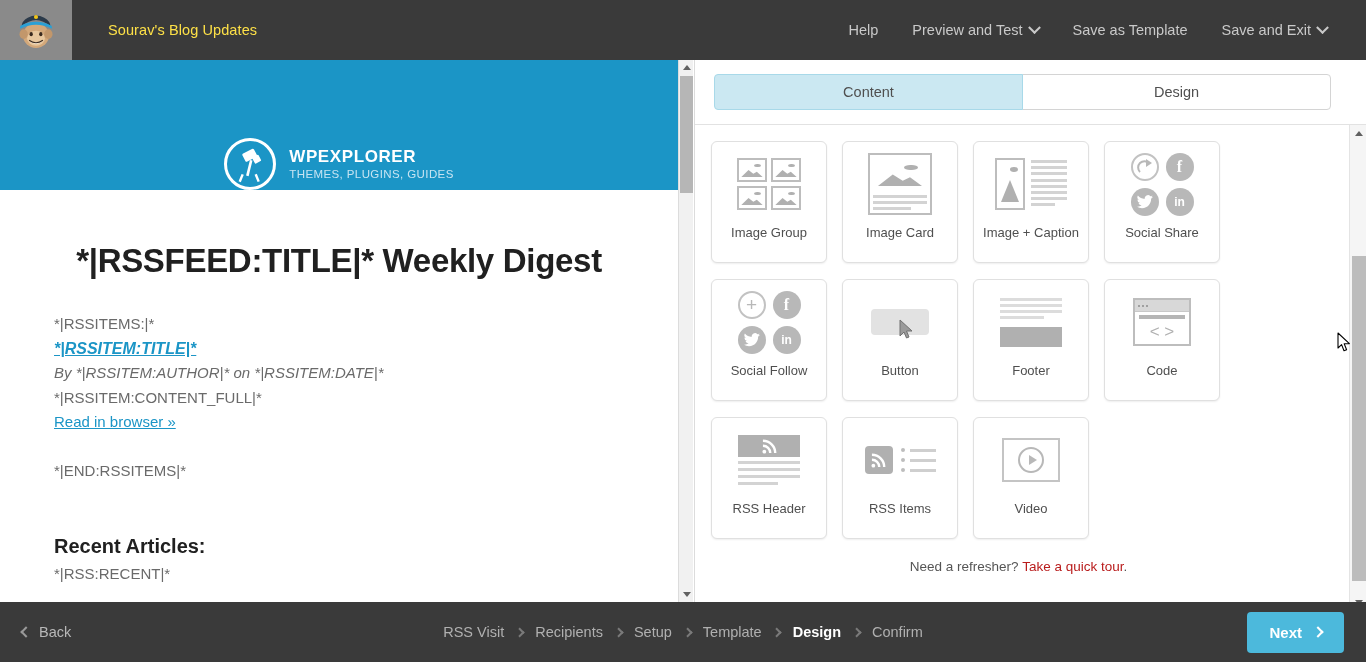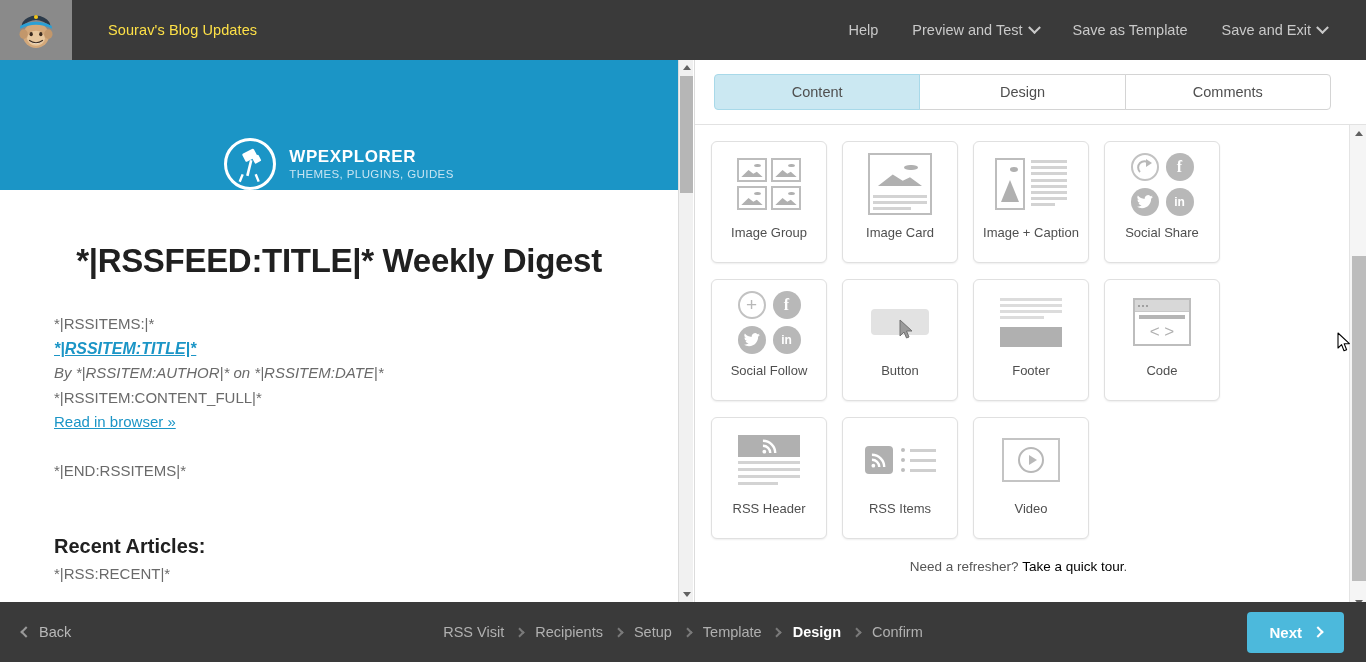--- a/index.html
+++ b/index.html
@@ -386,21 +386,21 @@
   .bullet-dot { width: 4px; height: 4px; border-radius: 50%; background: #bdbdbd; }
   .bullet-line { width: 26px; height: 3px; background: #cfcfcf; }
 
   .refresher {
     text-align: center;
     font-size: 13.5px;
     color: #555555;
     padding-top: 4px;
   }
   .refresher a {
-    color: #000000;
+    color: #b91c1c;
     text-decoration: none;
     cursor: pointer;
   }
 
   
   .rscroll {
     position: absolute;
     top: 0; right: 0;
     width: 17px; height: 485px;
     background: #f5f5f5;
@@ -597,23 +597,20 @@
   </div>
 
   <div class="right-panel">
 
     <div class="tabs-row">
       <div class="tab active">
         <span>Content</span>
       </div>
       <div class="tab">
         <span>Design</span>
-      </div>
-      <div class="tab">
-        <span>Comments</span>
       </div>
     </div>
     <div class="tabs-underline"></div>
 
     <div class="blocks-scroll">
       <div class="blocks-grid">
 
         <div class="block-card">
           <div class="block-icon">
             <div style="display:grid;grid-template-columns:repeat(2,30px);grid-template-rows:repeat(2,24px);gap:4px;">

